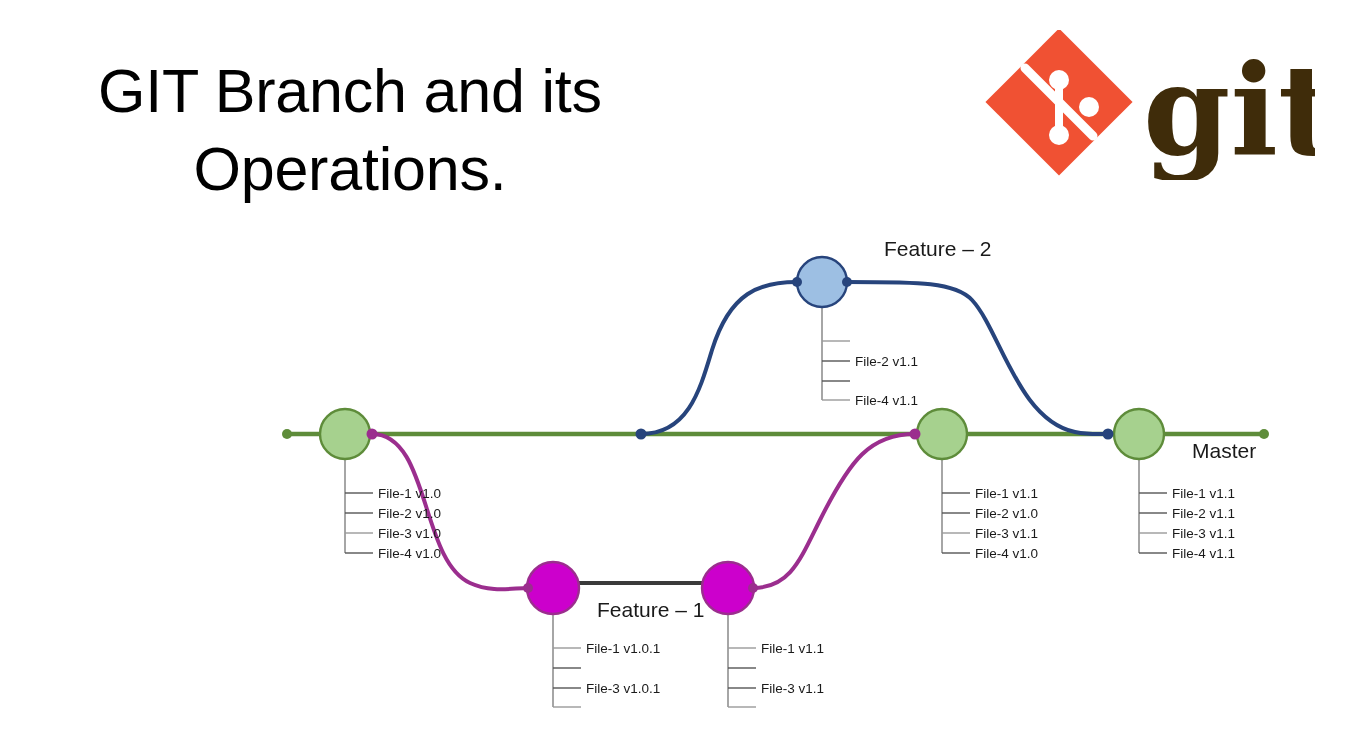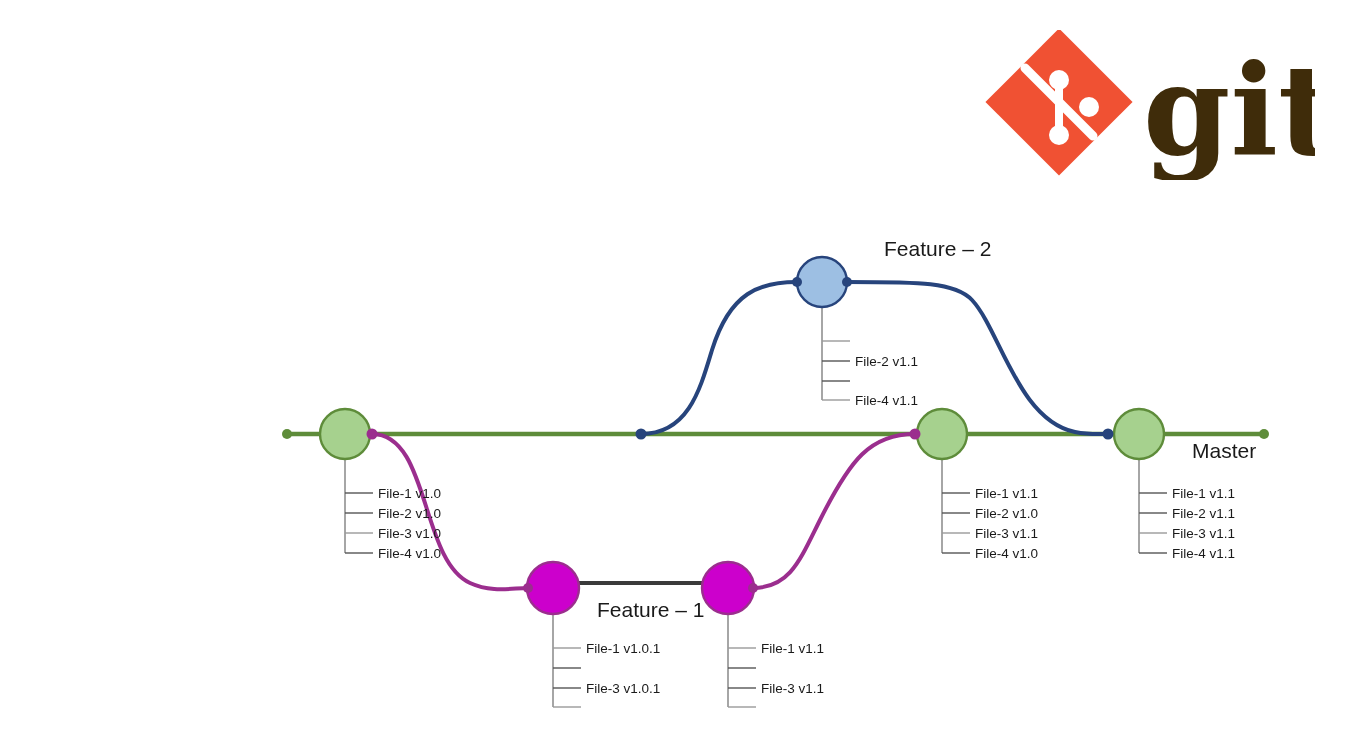--- a/index.html
+++ b/index.html
@@ -77,20 +77,22 @@
   .tick-light {
     stroke: #9a9a9a;
     stroke-width: 1.4;
   }
 </style>
 </head>
 <body>
 
 <div id="slide">
 
+  <div id="title-block">GIT Branch and its
+    Operations.</div>
 
   <svg id="git-logo" viewBox="0 0 330 150">
     <g>
       <rect x="22" y="20" width="104" height="104" transform="rotate(45 74 72)" fill="#F05133"></rect>
       <g stroke="#FFFFFF" stroke-width="9" fill="none" stroke-linecap="round">
         <line x1="40" y1="38" x2="108" y2="106"></line>
       </g>
       <g stroke="#FFFFFF" stroke-width="8" fill="none" stroke-linecap="round">
         <line x1="74" y1="52" x2="74" y2="103"></line>
       </g>

